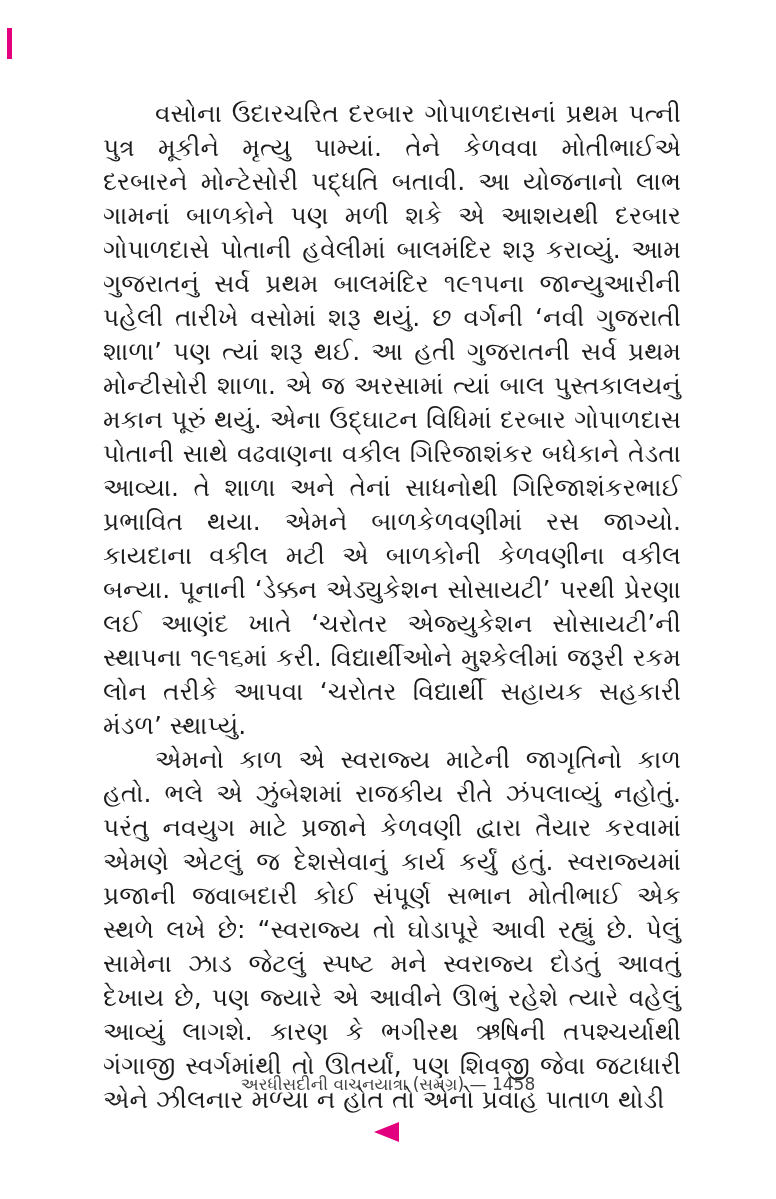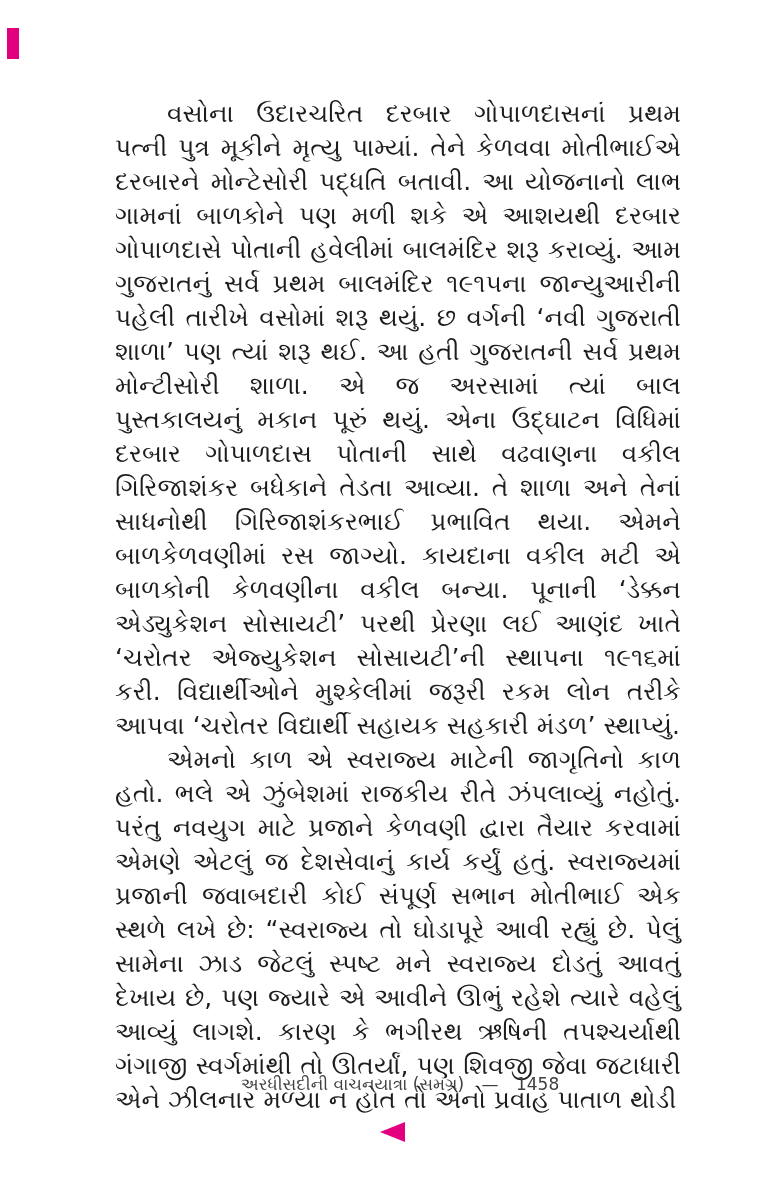--- a/index.html
+++ b/index.html
@@ -1,16 +1,16 @@
 <!DOCTYPE html>
 <html lang="gu" style="--accent: #e2007f; --ink: #1c1c1c; --paper: #ffffff;"><head>
 <meta charset="utf-8">
 <style>
   :root { --accent: #e2007f; --ink: #1c1c1c; --paper: #ffffff; }
-  * { box-sizing: border-box; padding-left: 12px; }
+  * { box-sizing: border-box; }
   html, body { margin: 0; padding: 0; background: #fff; }
   .page {
     position: relative;
     width: 776px;
     height: 1199px;
     background: var(--paper);
     overflow: hidden;
     font-family: "DejaVu Sans", "Liberation Sans", sans-serif;
   }
   .corner-mark {

